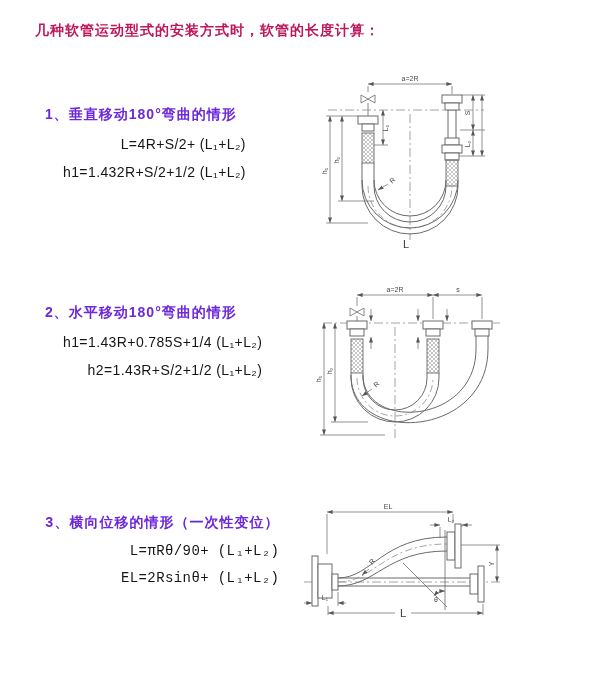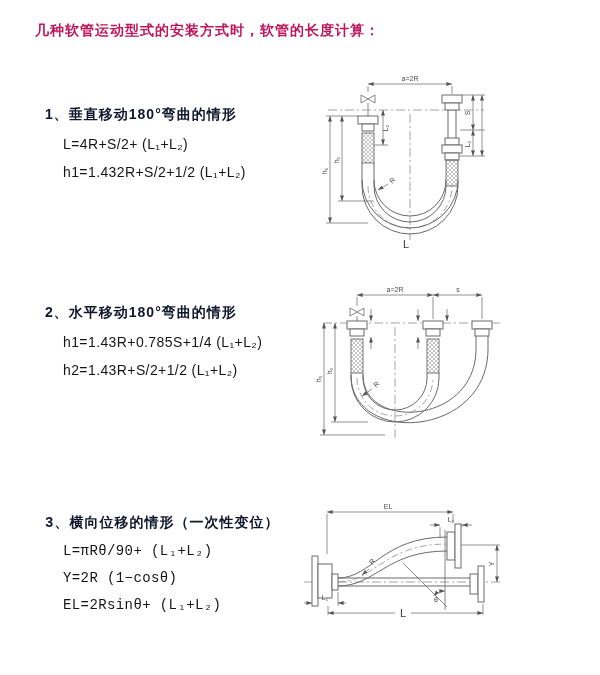--- a/index.html
+++ b/index.html
@@ -5,22 +5,22 @@
   html,body{margin:0;padding:0;}
   body{
     width:600px;height:675px;background:#ffffff;position:relative;overflow:hidden;
     font-family:"Liberation Sans","DejaVu Sans",sans-serif;color:#1c1c1c;
   }
   .page-title{
     position:absolute;left:35px;top:22px;font-size:14px;font-weight:600;
     letter-spacing:1px;color:#be185d;
   }
   .section{position:absolute;left:45px;}
-  .sec-heading{font-size:14px;font-weight:600;letter-spacing:1px;color:#0f172a;}
-  .formula{font-size:14px;color:#161616;margin-left:18px;letter-spacing:.4px;}
+  .sec-heading{font-size:14px;font-weight:600;letter-spacing:1px;color:#6d28d9;}
+  .formula{font-size:14px;color:#161616;margin-left:18px;letter-spacing:.4px;text-align:right;}
   #sec1{top:106px;} #sec2{top:304px;} #sec3{top:514px;font-family:Liberation Mono, monospace;}
   #sec1 .formula, #sec2 .formula{margin-top:12px;}
   #sec3 .formula{margin-top:11px;}
   .diag{position:absolute;}
   #diag1{left:312px;top:68px;}
   #diag2{left:310px;top:283px;}
   #diag3{left:300px;top:500px;}
   svg text{font-family:"Liberation Sans","DejaVu Sans",sans-serif;}
   .ln{stroke:#6a6a6a;stroke-width:1;fill:none;}
   .lt{stroke:#6a6a6a;stroke-width:.8;fill:none;}
@@ -44,21 +44,20 @@
 
 <div class="section" id="sec2">
   <div class="sec-heading">2、水平移动180°弯曲的情形</div>
   <div class="formula">h1=1.43R+0.785S+1/4 (L₁+L₂)</div>
   <div class="formula">h2=1.43R+S/2+1/2 (L₁+L₂)</div>
 </div>
 
 <div class="section" id="sec3">
   <div class="sec-heading">3、横向位移的情形（一次性变位）</div>
   <div class="formula">L=πRθ/90+ (L₁+L₂)</div>
-  <div class="formula">Y=2R (1−cosθ)</div>
   <div class="formula">EL=2Rsinθ+ (L₁+L₂)</div>
 </div>
 
 <svg class="diag" id="diag1" width="195" height="188" viewBox="0 0 195 188">
   <defs>
     <marker id="arrA" viewBox="0 0 7 6" refX="7" refY="3" markerWidth="7" markerHeight="6" orient="auto-start-reverse">
       <path d="M0,0.5 L7,3 L0,5.5 z" fill="#555"></path>
     </marker>
     <pattern id="hatchA" width="4" height="4" patternUnits="userSpaceOnUse">
       <path d="M0,4 L4,0 M0,0 L4,4" stroke="#8a8a8a" stroke-width="0.5"></path>

